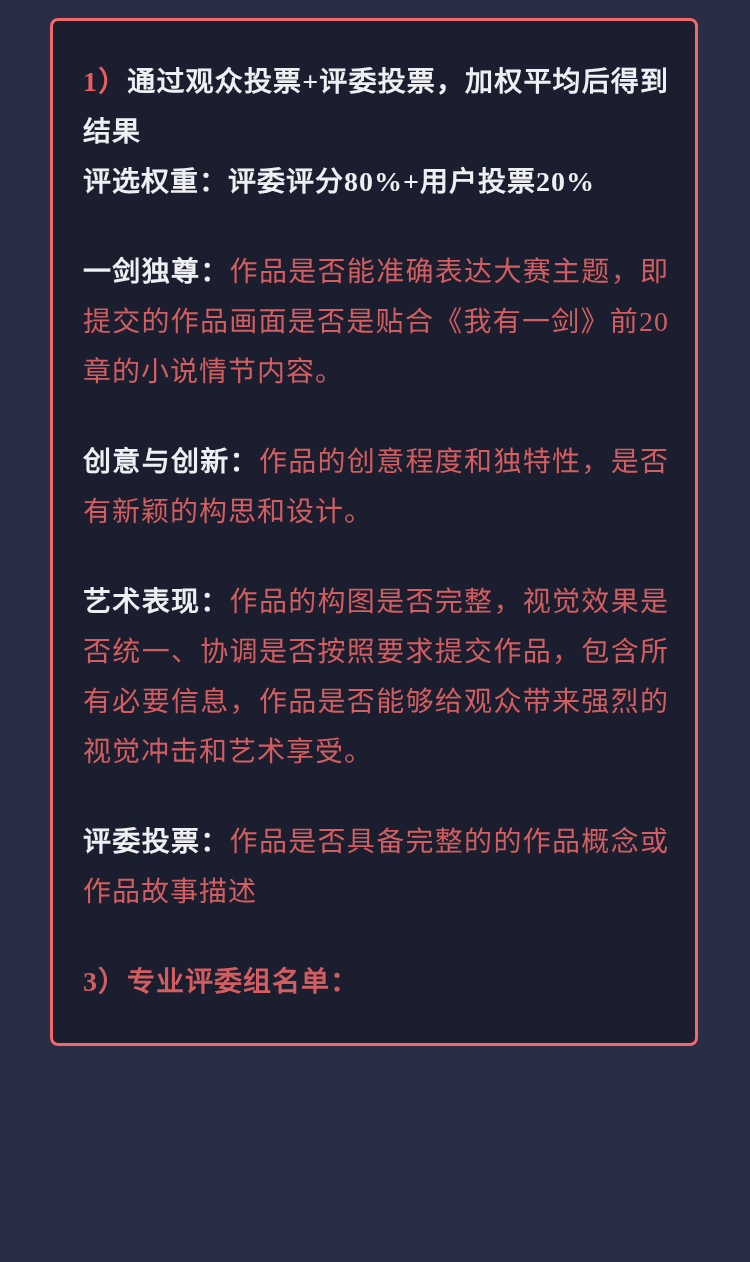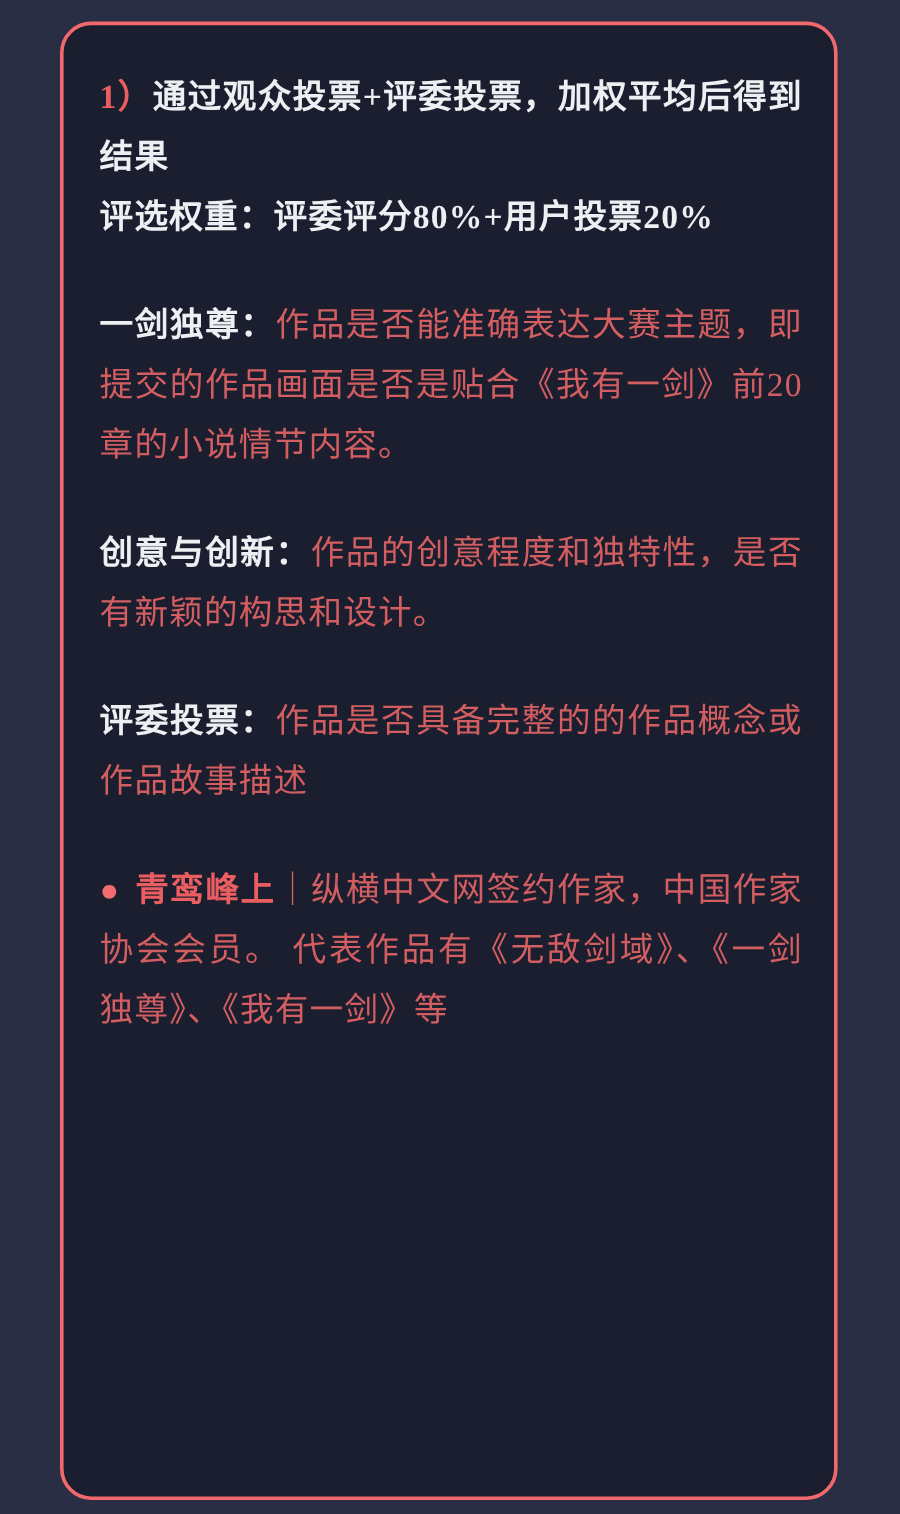--- a/index.html
+++ b/index.html
@@ -12,25 +12,25 @@
     background: #2a2e44;
     position: relative;
     overflow: hidden;
     font-family: "Liberation Serif", "DejaVu Serif", serif;
   }
   .card {
     position: absolute;
     left: 50px;
     top: 18px;
     width: 648px;
-    height: 1232px;
+    height: 1028px;
     box-sizing: border-box;
     background: #1b1e2e;
     border: 3px solid #f2696d;
-    border-radius: 26px;
+    border-radius: 8px;
     padding: 36px 26px 0 30px;
   }
   .card p {
     margin: 0;
     font-size: 28px;
     line-height: 50px;
     letter-spacing: 1px;
     text-align: justify;
     color: #d25e61;
   }
@@ -70,24 +70,25 @@
 
 
   <p class="gap-after">
     <span class="white-strong">一剑独尊：</span><span class="body-text">作品是否能准确表达大赛主题，即提交的作品画面是否是贴合《我有一剑》前20章的小说情节内容。</span>
   </p>
 
   <p class="gap-after">
     <span class="white-strong">创意与创新：</span><span class="body-text">作品的创意程度和独特性，是否有新颖的构思和设计。</span>
   </p>
 
+  <p class="gap-after">
+    <span class="white-strong">艺术表现：</span><span class="body-text">作品的构图是否完整，视觉效果是否统一、协调是否按照要求提交作品，包含所有必要信息，作品是否能够给观众带来强烈的视觉冲击和艺术享受。</span>
+  </p>
 
   <p class="gap-after">
     <span class="white-strong">评委投票：</span><span class="body-text">作品是否具备完整的的作品概念或作品故事描述</span>
   </p>
 
+  <p class="accent">3）专业评委组名单：</p>
 
-  <p>
-    <span class="bullet">●</span><span class="judge-name">青鸾峰上</span><span class="body-text">｜纵横中文网签约作家，中国作家协会会员。 代表作品有《无敌剑域》、《一剑独尊》、《我有一剑》等</span>
-  </p>
 
 
 </div>
 
 </body></html>

